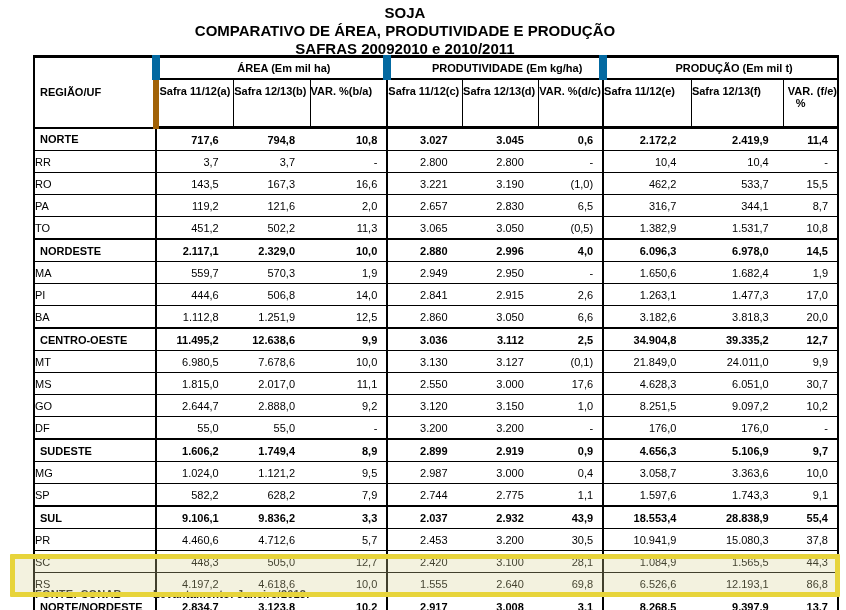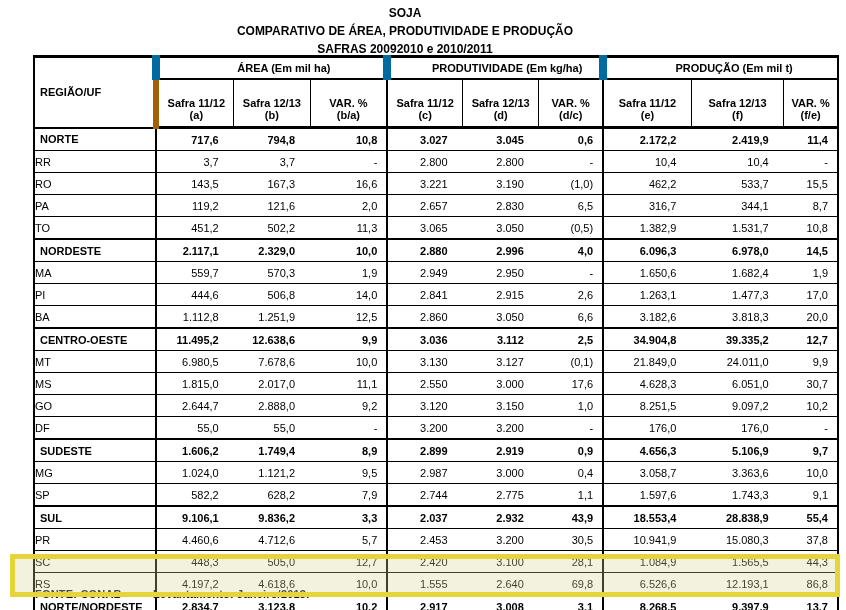--- a/index.html
+++ b/index.html
@@ -2,39 +2,39 @@
 <html><head>
 <meta charset="utf-8">
 <style>
   html,body { margin:0; padding:0; }
   .page {
     position:relative; width:846px; height:610px; background:#ffffff;
     font-family:"Liberation Sans", sans-serif; color:#000; overflow:hidden;
   }
   .titles {
     position:absolute; top:4px; left:0; width:810px; text-align:center;
-    font-weight:bold; font-size:12px;
+    font-weight:bold; font-size:15px;
   }
   .titles div { line-height:18px; }
   table.data {
     position:absolute; left:33px; top:55px; width:806px;
     border-collapse:collapse; table-layout:fixed;
     border:2px solid #000; border-top-width:3px; border-bottom-width:3px;
     font-size:11px;
   }
   th { padding:0; font-weight:bold; font-size:11px; }
   th.region-head {
     text-align:left; padding-left:5px; border-right:6px solid #a16207;
   }
   th.group {
     height:20px; border-bottom:2px solid #000; border-left:8px solid #0369a1;padding-left:24px;
   }
   th.sub { height:46px; border-left:1px solid #000; vertical-align:middle; }
   th.sub.gstart { border-left-width:2px; }
-  th.sub .stack { display:flex; flex-direction:column; justify-content:flex-end; height:36px; padding:2px 0 3px; }
+  th.sub .stack { display:flex; flex-direction:row; justify-content:flex-start; height:36px; padding:2px 0 3px; }
   thead tr.subrow th { border-bottom:3px solid #000; }
   tbody td { height:19px; border-top:1px solid #000; font-weight:normal; }
   tbody tr.section td { border-top-width:2px; font-weight:bold;margin-top:12px; }
   td.region { text-align:left; padding-left:0; border-right:2px solid #000; }
   tr.section td.region { padding-left:5px; }
   td.num { text-align:right; padding-right:15px; }
   td.var { text-align:right; padding-right:9px; }
   td.gstart { border-left:2px solid #000; }
   .highlight {
     position:absolute; left:10px; top:554px; width:830px; height:43px;

